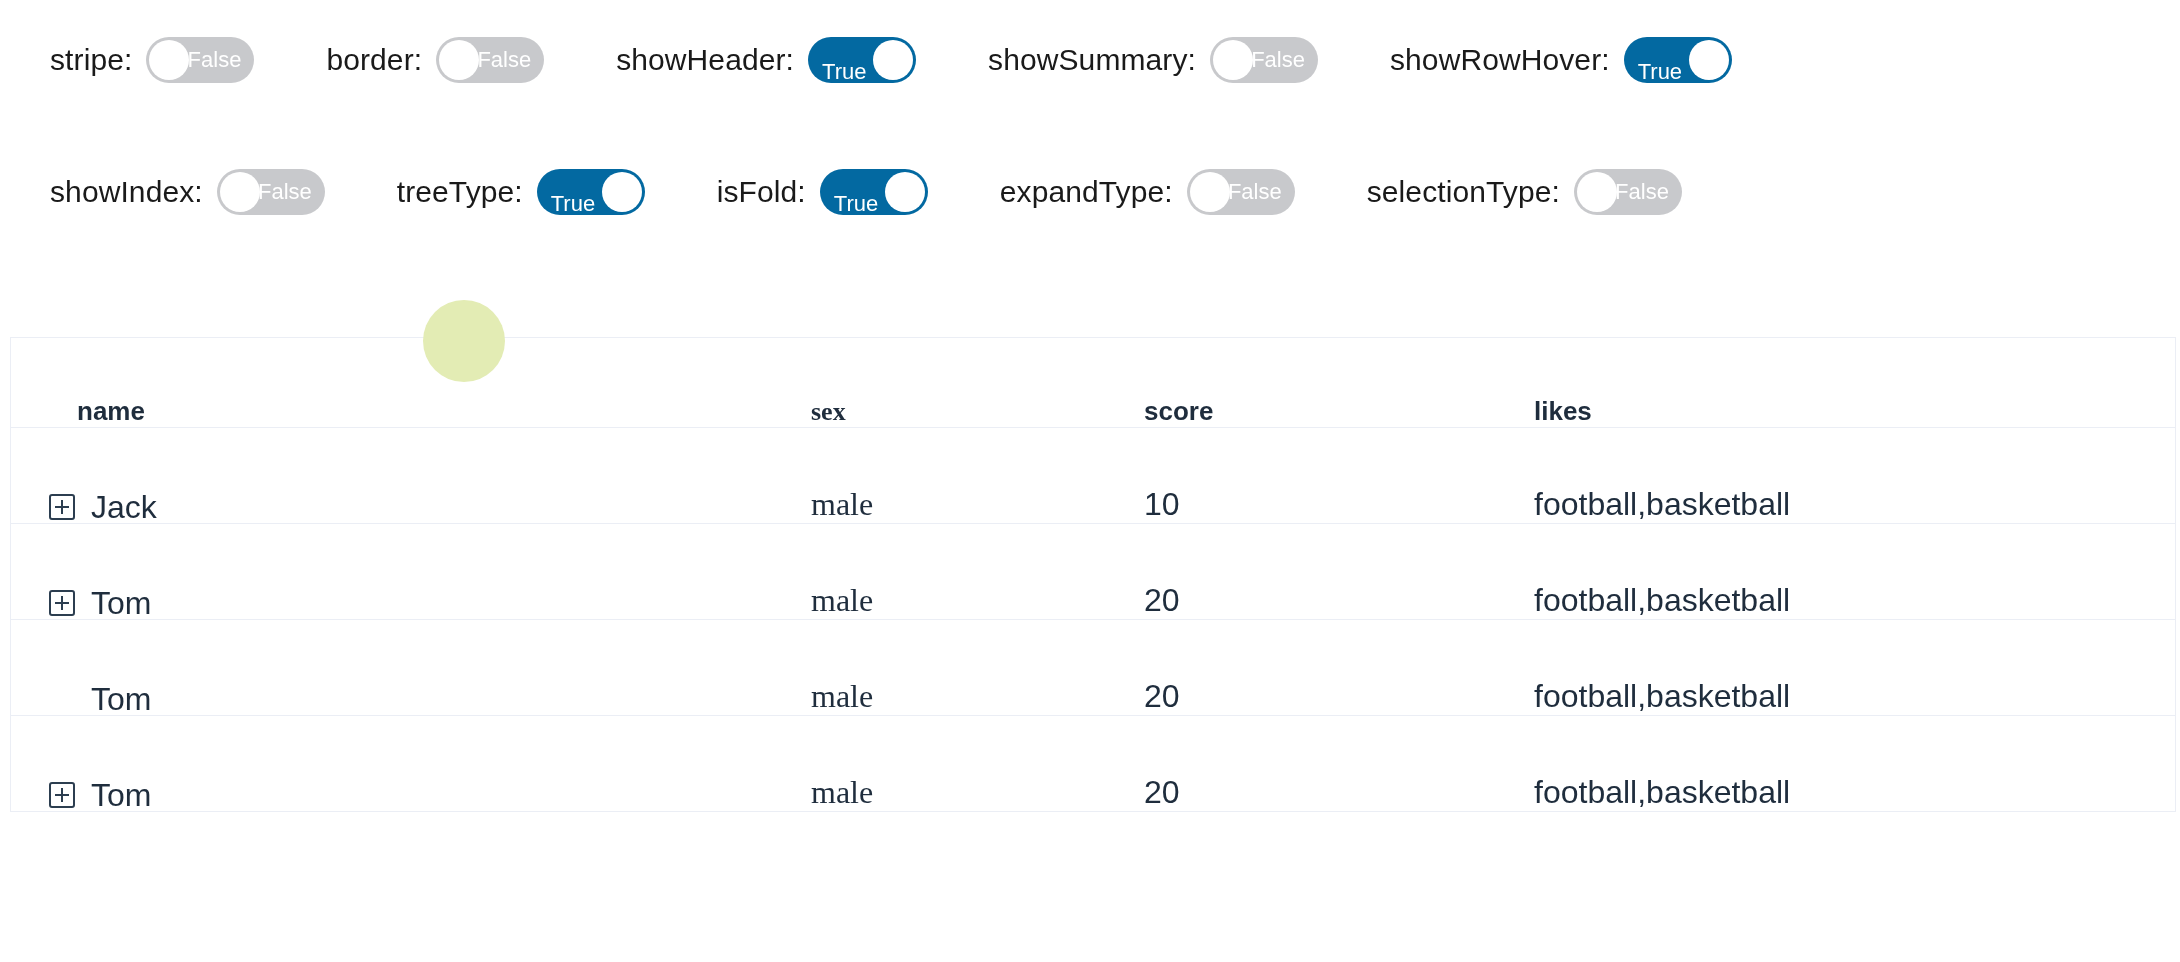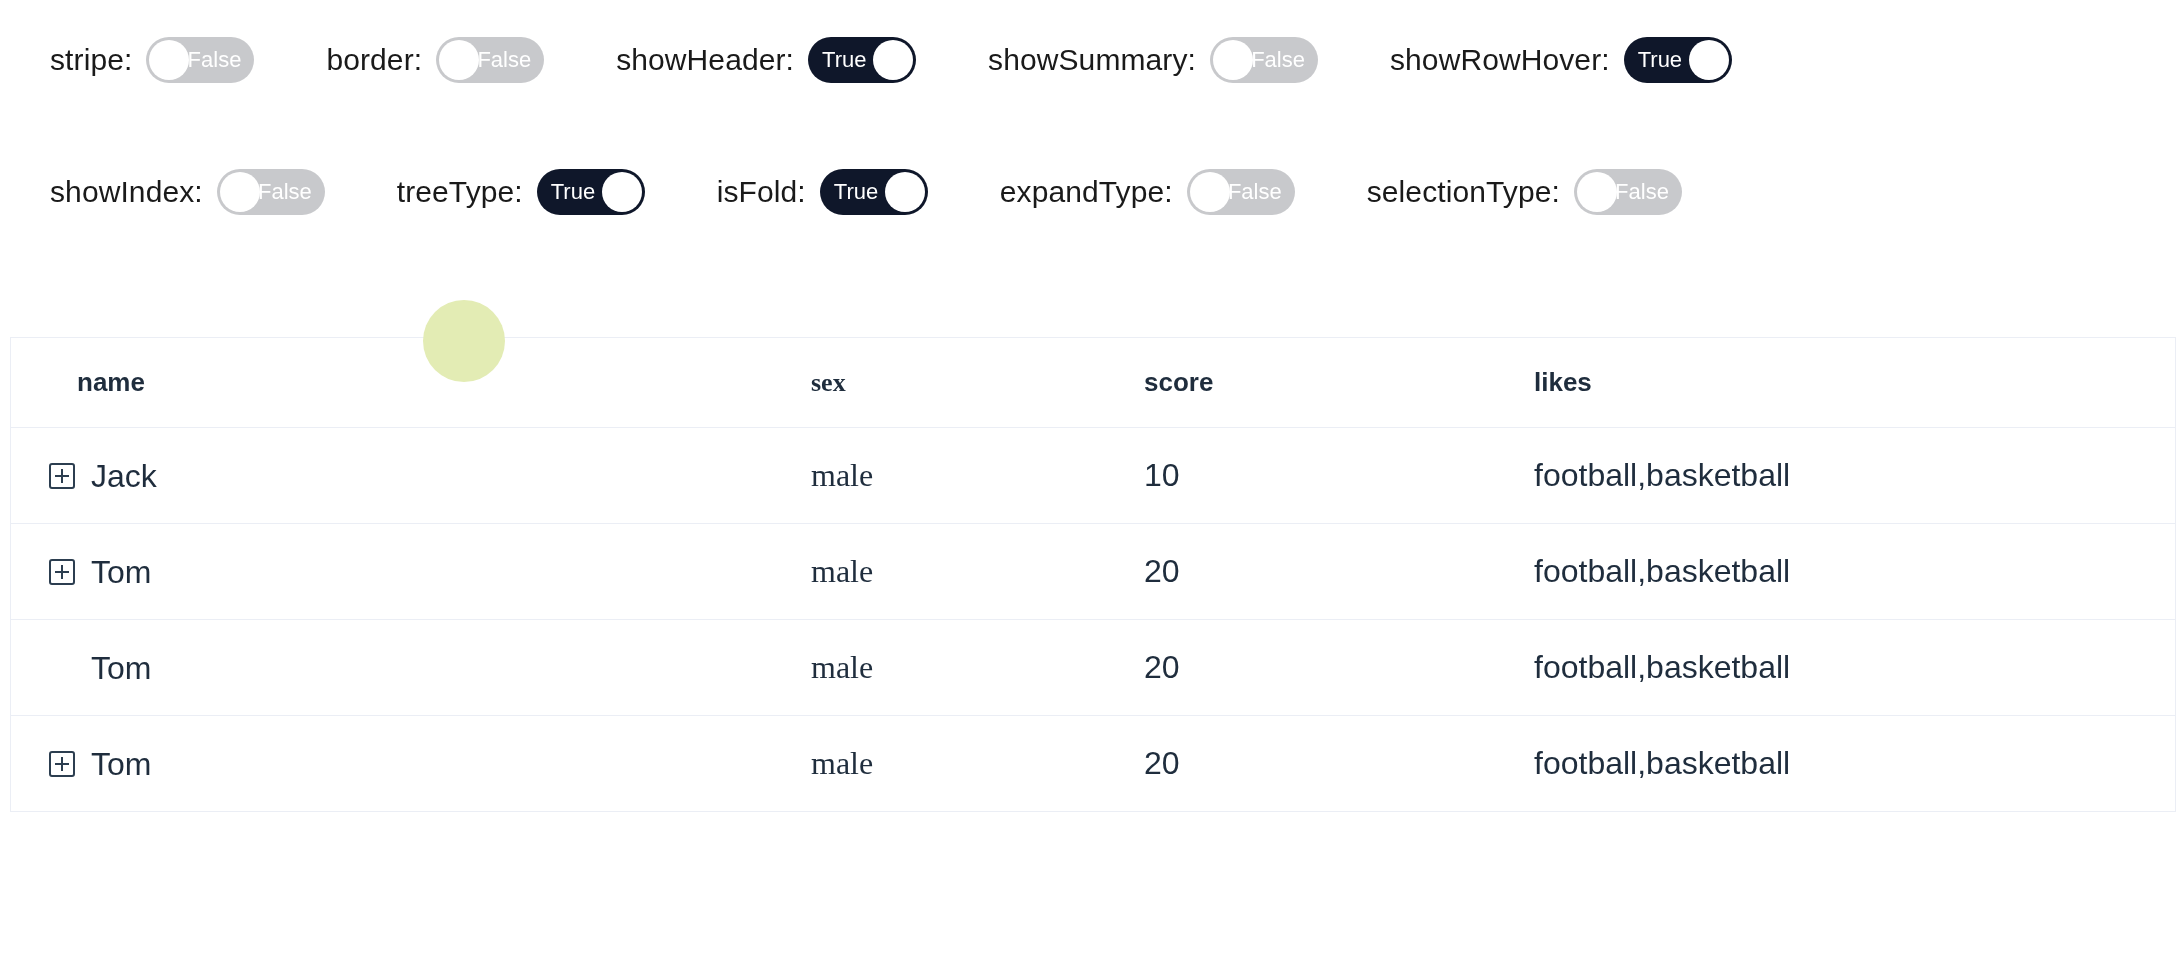--- a/index.html
+++ b/index.html
@@ -52,21 +52,21 @@
     align-items: center;
     width: 108px;
     height: 46px;
     border-radius: 23px;
     margin-left: 14px;
     box-sizing: border-box;
     cursor: pointer;
     flex: 0 0 auto;
   }
   .switch.off { background: #c8c9cc; justify-content: flex-end; }
-  .switch.on  { background: #0f172a; justify-content: flex-start; }
+  .switch.on  { background: #0369a1; justify-content: flex-start; align-items: flex-end; }
 
   .switch .sw-text {
     font-size: 22px;
     color: #ffffff;
     line-height: 1;
     font-family: "Liberation Sans", sans-serif;
   }
   .switch.off .sw-text { padding-right: 13px; }
   .switch.on  .sw-text { padding-left: 14px; }
 
@@ -91,21 +91,21 @@
     left: 10px;
     top: 337px;
     width: 2166px;
     border: 1px solid #ebeef5;
     border-bottom: none;
     box-sizing: border-box;
     background: #ffffff;
   }
   .t-row {
     display: flex;
-    align-items: center;
+    align-items: flex-end;
     border-bottom: 1px solid #ebeef5;
     box-sizing: border-box;
   }
   .t-head { height: 90px; }
   .t-body-row { height: 96px; }
 
   .cell {
     box-sizing: border-box;
     padding-left: 0;
     display: flex;

